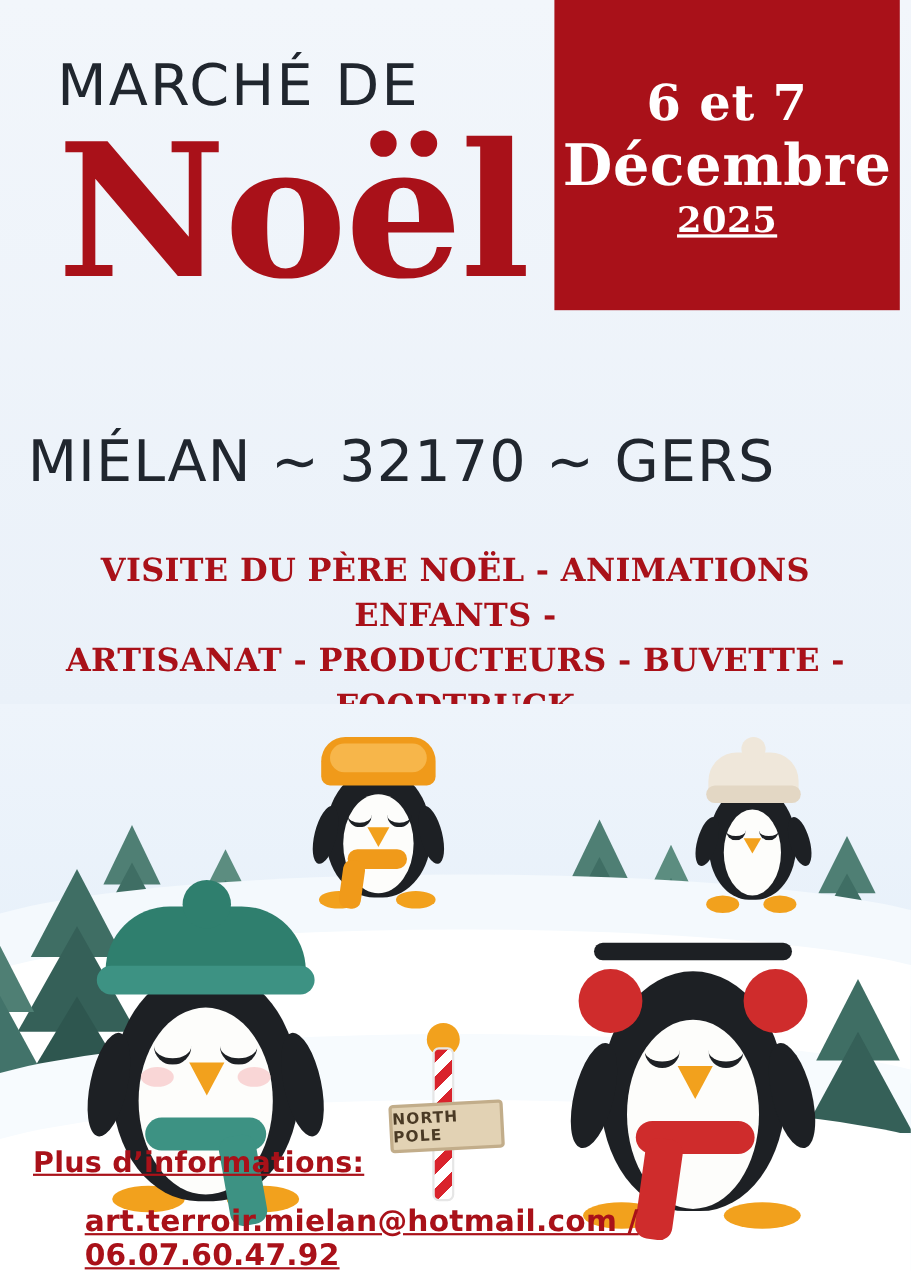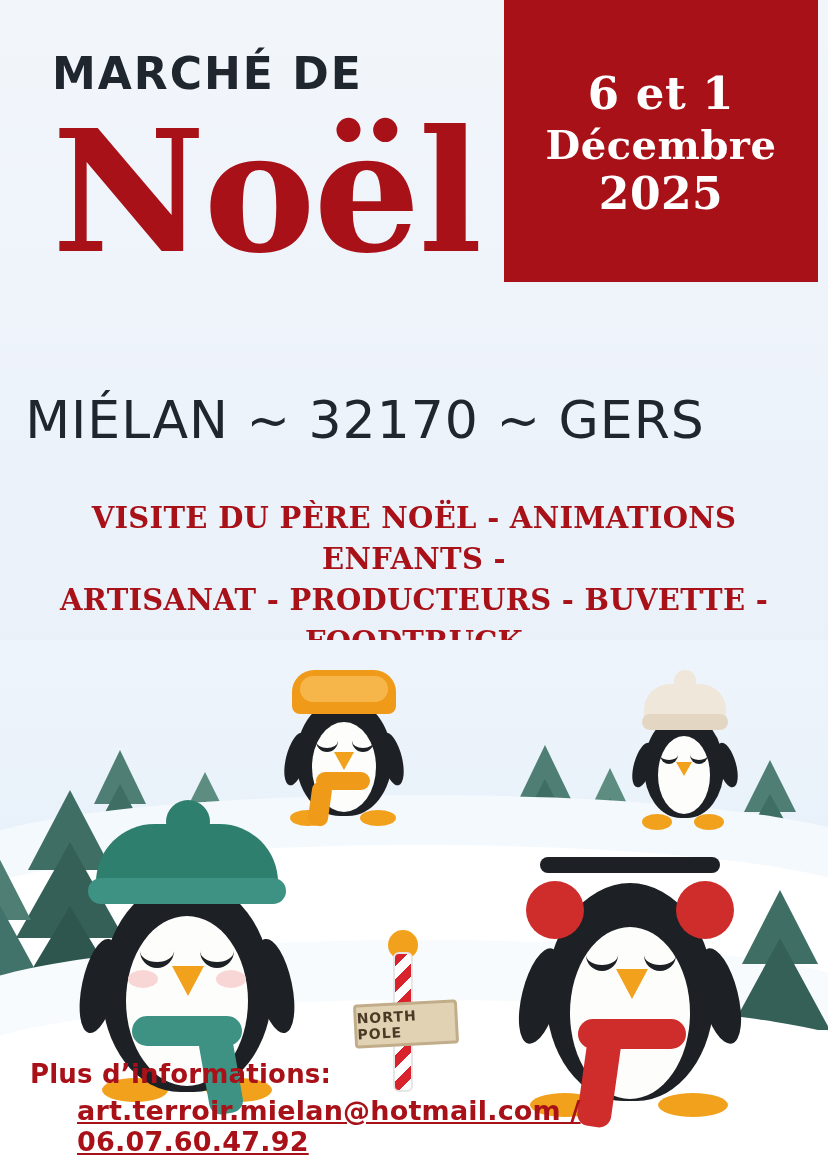--- a/index.html
+++ b/index.html
@@ -38,30 +38,30 @@
   }
   .date-line {
     color: #ffffff;
     font-family: "DejaVu Serif", serif;
     font-weight: bold;
     text-align: center;
     line-height: 1.08;
     letter-spacing: 0.5px;
   }
   .date-line.l1 { font-size: 45px; margin-bottom: 4px; }
-  .date-line.l2 { font-size: 40px; margin-bottom: 4px; }
-  .date-line.l3 { font-size: 44px; }
+  .date-line.l2 { font-size: 52px; margin-bottom: 4px; }
+  .date-line.l3 { font-size: 32px; text-decoration: underline; }
 
   .title-marche {
     position: absolute;
     top: 48px;
     left: 52px;
     font-family: "DejaVu Sans", sans-serif;
-    font-weight: bold;
-    font-size: 44px;
+    font-weight: normal;
+    font-size: 52px;
     letter-spacing: 2px;
     color: #20262e;
   }
   .title-noel {
     position: absolute;
     top: 108px;
     left: 52px;
     font-family: "DejaVu Serif", serif;
     font-weight: bold;
     font-size: 168px;
@@ -245,35 +245,36 @@
     width: 780px;
   }
   .footer-line {
     color: #a91119;
     font-family: "DejaVu Sans", sans-serif;
     font-weight: bold;
     letter-spacing: 0.2px;
   }
   .footer-more {
     font-size: 26px;
-    margin-bottom: 6px;
+    text-decoration: underline;
+    margin-bottom: 23px;
   }
   .footer-contact {
     font-size: 27px;
     text-decoration: underline;
     margin-left: 47px;
   }
 </style>
 </head>
 <body>
 
 <div class="poster">
 
   <div class="date-box">
-    <div class="date-line l1">6 et 1</div>
+    <div class="date-line l1">6 et 7</div>
     <div class="date-line l2">Décembre</div>
     <div class="date-line l3">2025</div>
   </div>
 
   <div class="title-marche">MARCHÉ DE</div>
   <div class="title-noel">Noël</div>
   <div class="city-line">MIÉLAN ~ 32170 ~ GERS</div>
 
   <div class="activities">
     <div>VISITE DU PÈRE NOËL - ANIMATIONS ENFANTS -</div>

